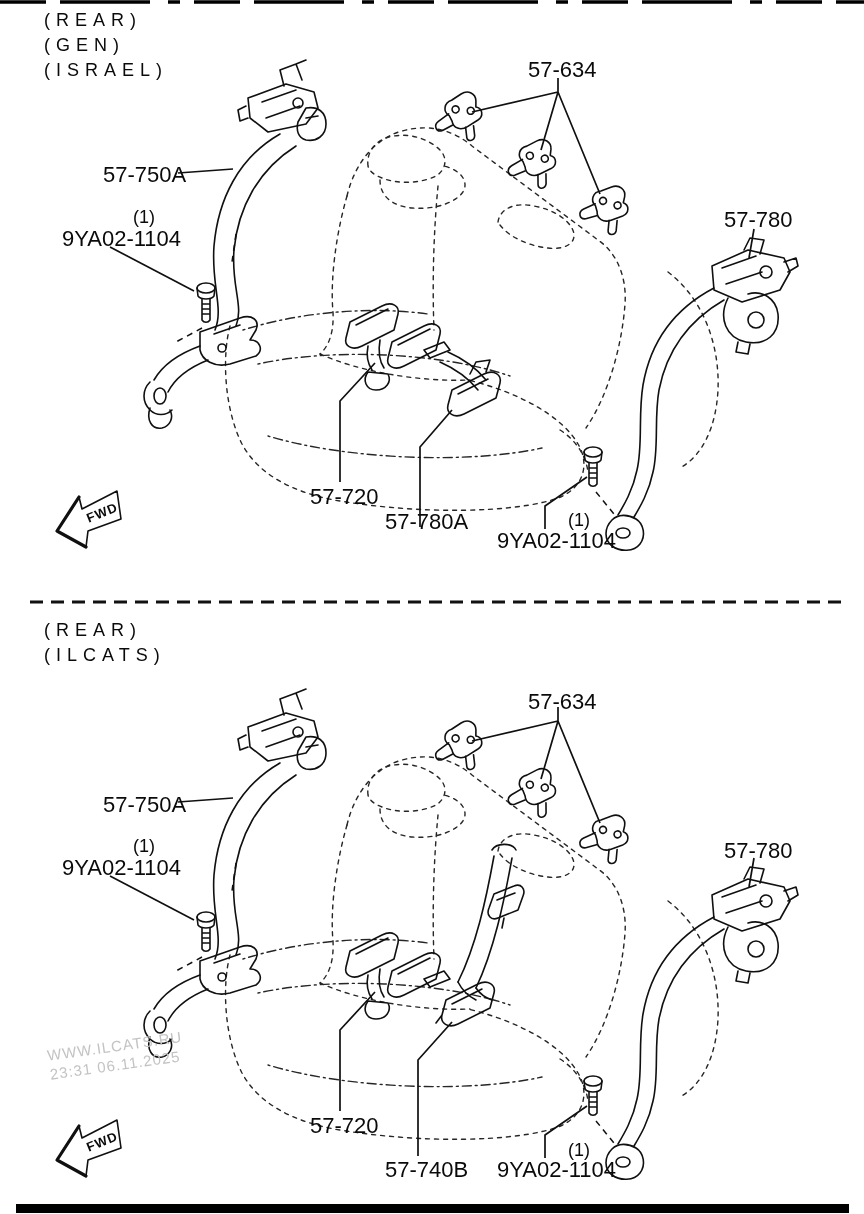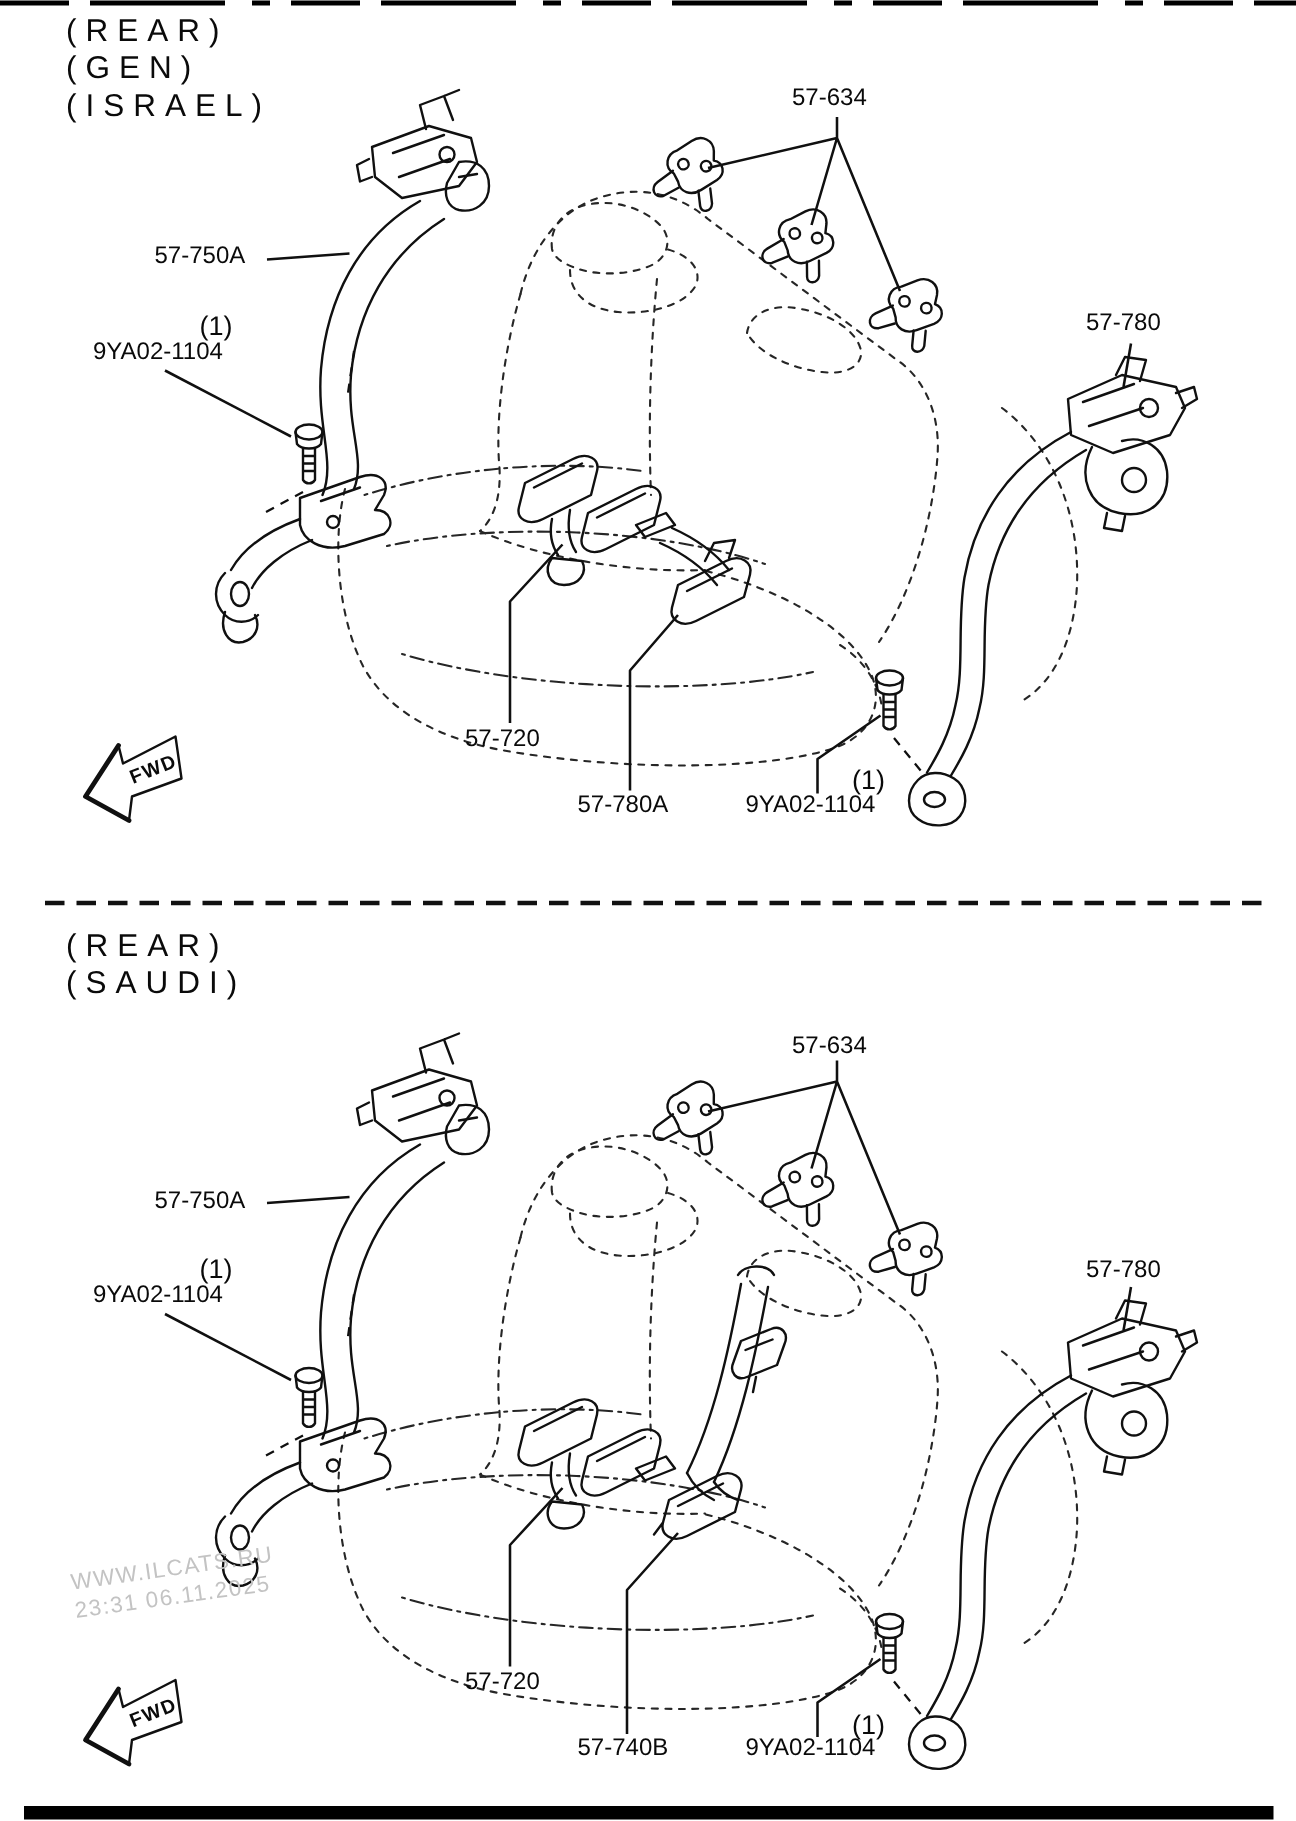--- a/index.html
+++ b/index.html
@@ -11,22 +11,22 @@
   .lnw{fill:#ffffff;stroke:#101010;stroke-width:1.6;stroke-linejoin:round;}
   .thick{stroke-width:3.2;}
   .dash{fill:none;stroke:#262626;stroke-width:1.4;stroke-dasharray:4 5;stroke-linecap:round;}
   .dashdot{fill:none;stroke:#262626;stroke-width:1.4;stroke-dasharray:2 4 9 4;stroke-linecap:round;}
   .leader{fill:none;stroke:#101010;stroke-width:1.7;stroke-linejoin:round;}
   .dashsm{fill:none;stroke:#101010;stroke-width:1.5;stroke-dasharray:6 5;}
   .edge{fill:none;stroke:#000;stroke-width:3.4;}
   .divider{fill:none;stroke:#111;stroke-width:3;stroke-dasharray:13 8;}
   .fwdtxt{font:bold 13px "Liberation Sans",sans-serif;fill:#0a0a0a;letter-spacing:1px;}
   
-  .region{position:absolute;font-size:21px;letter-spacing:6px;color:#0a0a0a;line-height:25px;white-space:nowrap;}
-  .lbl{position:absolute;font-size:16px;color:#0a0a0a;white-space:nowrap;}
+  .region{position:absolute;font-size:18px;letter-spacing:6px;color:#0a0a0a;line-height:25px;white-space:nowrap;}
+  .lbl{position:absolute;font-size:22px;color:#0a0a0a;white-space:nowrap;}
   .qty{position:absolute;font-size:18px;color:#0a0a0a;white-space:nowrap;}
   .wm{position:absolute;left:46px;top:1046px;font-size:15px;letter-spacing:1px;
       color:#c3c3c3;transform:rotate(-8deg);transform-origin:left top;line-height:19px;white-space:nowrap;}
 </style>
 </head>
 <body>
 
 <div id="page">
 
   <svg width="864" height="1214" viewBox="0 0 864 1214">
@@ -167,27 +167,27 @@
     <span style="display:block">(REAR)</span>
     <span style="display:block">(GEN)</span>
     <span style="display:block">(ISRAEL)</span>
   </div>
   <div class="lbl" style="left:103px;top:162px;">57-750A</div>
   <div class="qty" style="left:133px;top:207px;">(1)</div>
   <div class="lbl" style="left:62px;top:226px;">9YA02-1104</div>
   <div class="lbl" style="left:528px;top:57px;">57-634</div>
   <div class="lbl" style="left:724px;top:207px;">57-780</div>
   <div class="lbl" style="left:310px;top:484px;">57-720</div>
-  <div class="lbl" style="left:385px;top:528px;">57-780A</div>
+  <div class="lbl" style="left:385px;top:509px;">57-780A</div>
   <div class="qty" style="left:568px;top:510px;">(1)</div>
   <div class="lbl" style="left:497px;top:528px;">9YA02-1104</div>
 
   <div class="region" style="left:44px;top:618px;">
     <span style="display:block">(REAR)</span>
-    <span style="display:block">(SAUDI)</span>
+    <span style="display:block">(ILCATS)</span>
   </div>
   <div class="lbl" style="left:103px;top:792px;">57-750A</div>
   <div class="qty" style="left:133px;top:836px;">(1)</div>
   <div class="lbl" style="left:62px;top:855px;">9YA02-1104</div>
   <div class="lbl" style="left:528px;top:689px;">57-634</div>
   <div class="lbl" style="left:724px;top:838px;">57-780</div>
   <div class="lbl" style="left:310px;top:1113px;">57-720</div>
   <div class="lbl" style="left:385px;top:1157px;text-align:right;">57-740B</div>
   <div class="qty" style="left:568px;top:1140px;">(1)</div>
   <div class="lbl" style="left:497px;top:1157px;">9YA02-1104</div>

